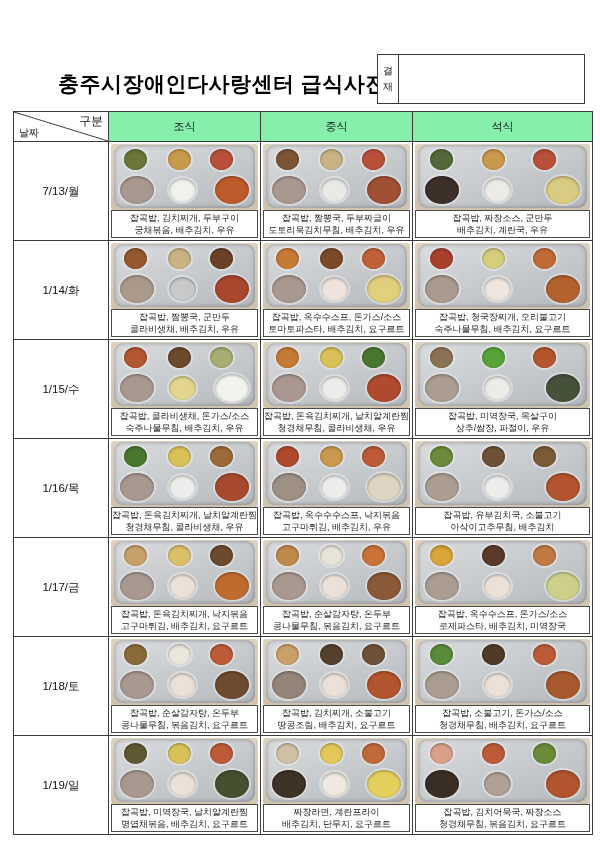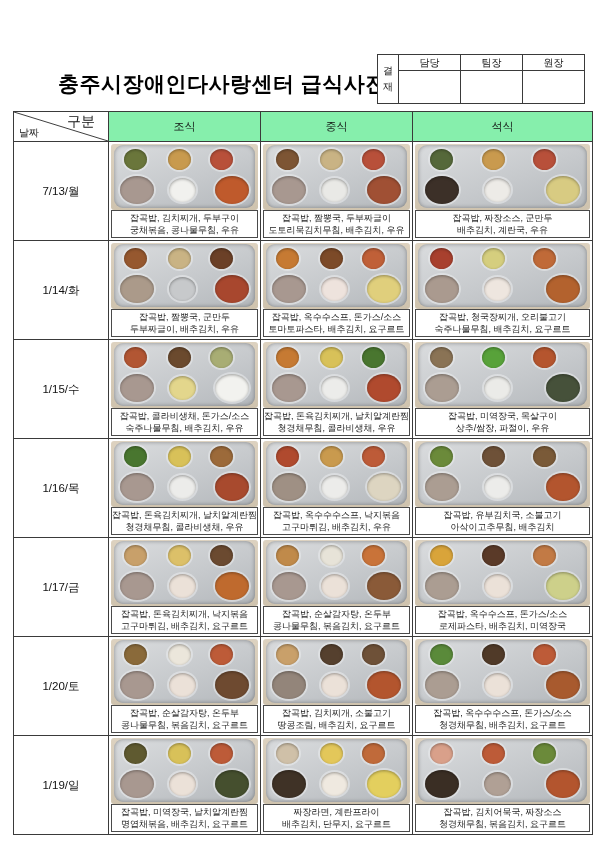--- a/index.html
+++ b/index.html
@@ -26,21 +26,21 @@
   .approval .gbody .acell:last-child{border-right:none;}
 
   
   table.menu{position:absolute;left:13px;top:111px;border-collapse:collapse;table-layout:fixed;}
   table.menu td,table.menu th{border:1px solid #3a3a3a;padding:0;box-sizing:border-box;}
   tr.hdr{height:30px;}
   tr.day{height:96px;}
   th.mealhdr{font-size:11px;font-weight:400;text-align:center;vertical-align:middle;background:#86efac;}
   td.corner{position:relative;}
   td.corner svg{position:absolute;inset:0;width:100%;height:100%;}
-  .corner-top{position:absolute;top:1px;right:13px;font-size:14px;}
+  .corner-top{position:absolute;top:1px;right:5px;font-size:12px;}
   .corner-bottom{position:absolute;bottom:1px;left:5px;font-size:10px;}
   td.datecell{font-size:11.5px;text-align:center;vertical-align:middle;background:#fff;}
 
   td.meal{vertical-align:top;background:#fff;}
   .photo{height:66px;margin:2px 2px 0;position:relative;border-radius:3px;
          background:linear-gradient(#ddd2c0,#cfc3ae);overflow:hidden;}
   .tray{position:absolute;left:3px;right:3px;top:1px;bottom:2px;border-radius:9px;
         background:linear-gradient(160deg,#dadcde 0%,#c6c9cc 55%,#b4b8bc 100%);
         box-shadow:inset 0 0 4px rgba(0,0,0,.35);}
   .c{position:absolute;border-radius:50%;
@@ -60,32 +60,20 @@
 <body>
 
 <div class="page">
 
   <div class="title">충주시장애인다사랑센터 급식사진</div>
 
   <div class="approval">
     <div class="stamp">
       <span>결</span>
       <span>재</span>
-    </div>
-    <div class="grid">
-      <div class="ghead">
-        <div class="acell">담당</div>
-        <div class="acell">팀장</div>
-        <div class="acell">원장</div>
-      </div>
-      <div class="gbody">
-        <div class="acell"></div>
-        <div class="acell"></div>
-        <div class="acell"></div>
-      </div>
     </div>
   </div>
 
   <table class="menu">
     <colgroup>
         <col style="width:95px">
         <col style="width:148px">
         <col style="width:152px">
         <col style="width:180px">
       </colgroup>
@@ -111,21 +99,21 @@
           <i class="c c1" style="background-color: rgb(106, 118, 59);"></i>
                 <i class="c c2" style="background-color: rgb(200, 154, 78);"></i>
                 <i class="c c3" style="background-color: rgb(184, 80, 58);"></i>
                 <i class="c c4" style="background-color: rgb(168, 152, 144);"></i>
                 <i class="c c5" style="background-color: rgb(241, 241, 238);"></i>
                 <i class="c c6" style="background-color: rgb(191, 90, 44);"></i>
         </div>
             </div>
         <div class="caption">
           <div>잡곡밥, 김치찌개, 두부구이</div>
-          <div>궁채볶음, 콩나물무침, 우유</div>
+          <div>궁채볶음, 배추김치, 우유</div>
         </div>
       </td>
       <td class="meal">
         <div class="photo">
               <div class="tray">
           <i class="c c1" style="background-color: rgb(125, 85, 52);"></i>
                 <i class="c c2" style="background-color: rgb(201, 179, 132);"></i>
                 <i class="c c3" style="background-color: rgb(184, 80, 58);"></i>
                 <i class="c c4" style="background-color: rgb(168, 152, 144);"></i>
                 <i class="c c5" style="background-color: rgb(233, 233, 230);"></i>
@@ -163,21 +151,21 @@
           <i class="c c1" style="background-color: rgb(150, 88, 47);"></i>
                 <i class="c c2" style="background-color: rgb(201, 179, 132);"></i>
                 <i class="c c3" style="background-color: rgb(107, 64, 39);"></i>
                 <i class="c c4" style="background-color: rgb(171, 154, 138);"></i>
                 <i class="c c5" style="background-color: rgb(199, 201, 203);"></i>
                 <i class="c c6" style="background-color: rgb(168, 71, 46);"></i>
         </div>
             </div>
         <div class="caption">
           <div>잡곡밥, 짬뽕국, 군만두</div>
-          <div>두부짜글이, 배추김치, 우유</div>
+          <div>콜라비생채, 배추김치, 우유</div>
         </div>
       </td>
       <td class="meal">
         <div class="photo">
               <div class="tray">
           <i class="c c1" style="background-color: rgb(198, 122, 51);"></i>
                 <i class="c c2" style="background-color: rgb(124, 74, 40);"></i>
                 <i class="c c3" style="background-color: rgb(192, 96, 56);"></i>
                 <i class="c c4" style="background-color: rgb(168, 152, 144);"></i>
                 <i class="c c5" style="background-color: rgb(238, 227, 221);"></i>
@@ -357,21 +345,21 @@
         </div>
             </div>
         <div class="caption">
           <div>잡곡밥, 옥수수스프, 돈가스/소스</div>
           <div>로제파스타, 배추김치, 미역장국</div>
         </div>
       </td>
     </tr>
 
     <tr class="day">
-      <td class="datecell">1/20/토</td>
+      <td class="datecell">1/18/토</td>
       <td class="meal">
         <div class="photo">
               <div class="tray">
           <i class="c c1" style="background-color: rgb(138, 106, 58);"></i>
                 <i class="c c2" style="background-color: rgb(235, 230, 219);"></i>
                 <i class="c c3" style="background-color: rgb(189, 91, 56);"></i>
                 <i class="c c4" style="background-color: rgb(168, 152, 144);"></i>
                 <i class="c c5" style="background-color: rgb(235, 225, 216);"></i>
                 <i class="c c6" style="background-color: rgb(110, 74, 48);"></i>
         </div>
@@ -402,21 +390,21 @@
               <div class="tray">
           <i class="c c1" style="background-color: rgb(90, 138, 58);"></i>
                 <i class="c c2" style="background-color: rgb(80, 58, 40);"></i>
                 <i class="c c3" style="background-color: rgb(189, 91, 56);"></i>
                 <i class="c c4" style="background-color: rgb(171, 157, 146);"></i>
                 <i class="c c5" style="background-color: rgb(235, 225, 216);"></i>
                 <i class="c c6" style="background-color: rgb(168, 90, 46);"></i>
         </div>
             </div>
         <div class="caption">
-          <div>잡곡밥, 옥수수수스프, 돈가스/소스</div>
+          <div>잡곡밥, 소불고기, 돈가스/소스</div>
           <div>청경채무침, 배추김치, 요구르트</div>
         </div>
       </td>
     </tr>
 
     <tr class="day">
       <td class="datecell">1/19/일</td>
       <td class="meal">
         <div class="photo">
               <div class="tray">

